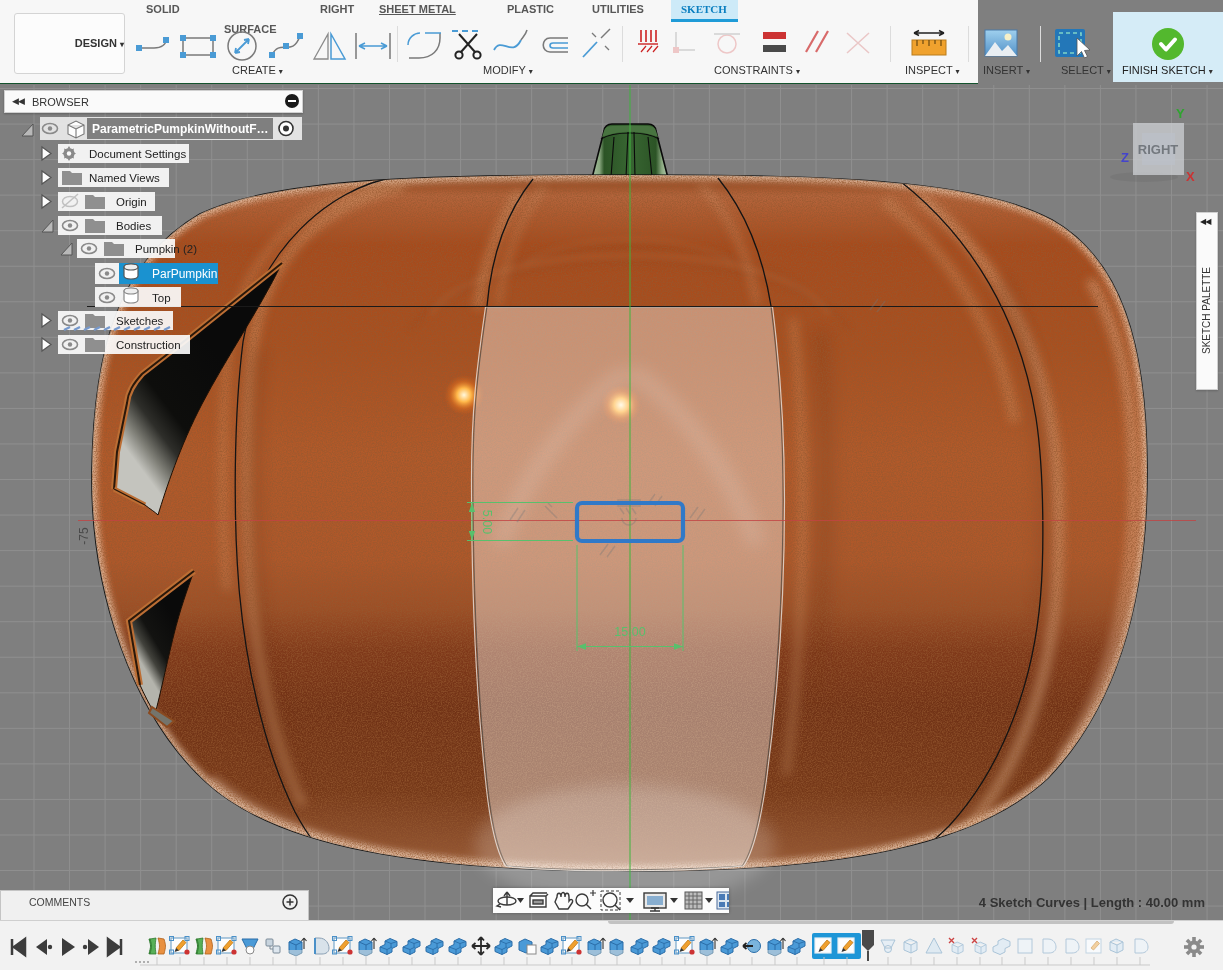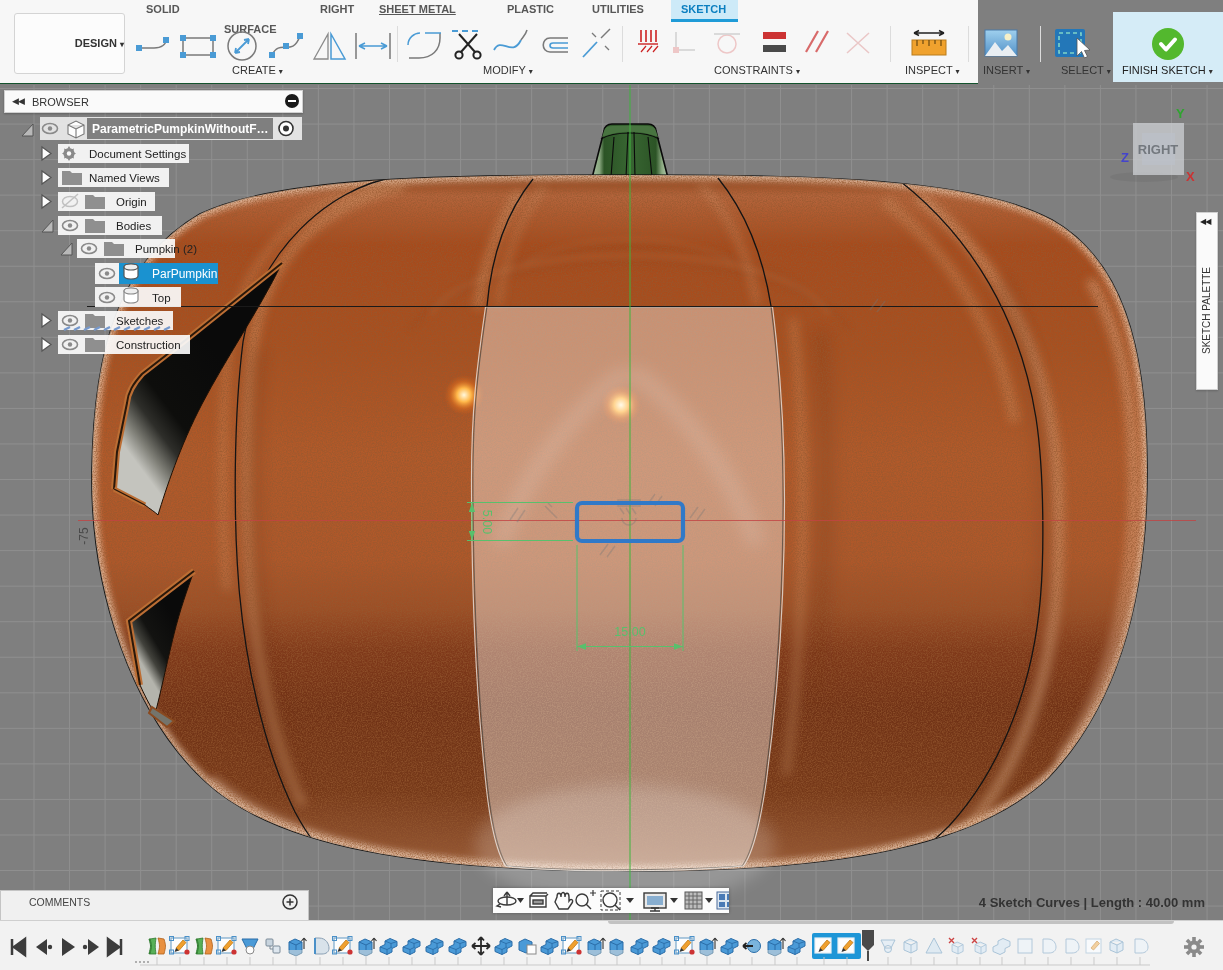--- a/index.html
+++ b/index.html
@@ -366,21 +366,21 @@
   </div>
   <div id="toolbar">
 
     <div class="tab" style="left:146px;">SOLID</div>
     <div class="tab" style="left:224px;margin-top:20px;">SURFACE</div>
     <div class="tab" style="left:320px;">RIGHT</div>
     <div class="tab" style="left:379px;text-decoration:underline;">SHEET METAL</div>
     <div class="tab" style="left:507px;">PLASTIC</div>
     <div class="tab" style="left:592px;">UTILITIES</div>
     <div style="position:absolute; left:671px; top:0; width:67px; height:22px; background:#cdeaf8; border-bottom:3px solid #1f9bd7;"></div>
-    <div class="tab" style="left:681px; color:#0b7fc0;">SKETCH</div>
+    <div class="tab" style="left:681px; color:#0b7fc0;font-family:Liberation Serif, serif;">SKETCH</div>
 
     <div style="position:absolute; left:14px; top:13px; width:111px; height:61px; background:#fcfcfc; border:1px solid #d4d4d4; border-radius:3px; text-align:right; line-height:59px; font-size:11px; font-weight:bold; color:#333;">DESIGN <span class="caret">▾</span></div>
 
     <div class="grouplabel" style="left:232px;">CREATE <span class="caret">▾</span></div>
     <div class="grouplabel" style="left:483px;">MODIFY <span class="caret">▾</span></div>
     <div class="grouplabel" style="left:714px;">CONSTRAINTS <span class="caret">▾</span></div>
     <div class="grouplabel" style="left:905px;">INSPECT <span class="caret">▾</span></div>
     <div class="grouplabel" style="left:983px;">INSERT <span class="caret">▾</span></div>
     <div class="grouplabel" style="left:1061px;">SELECT <span class="caret">▾</span></div>
 

